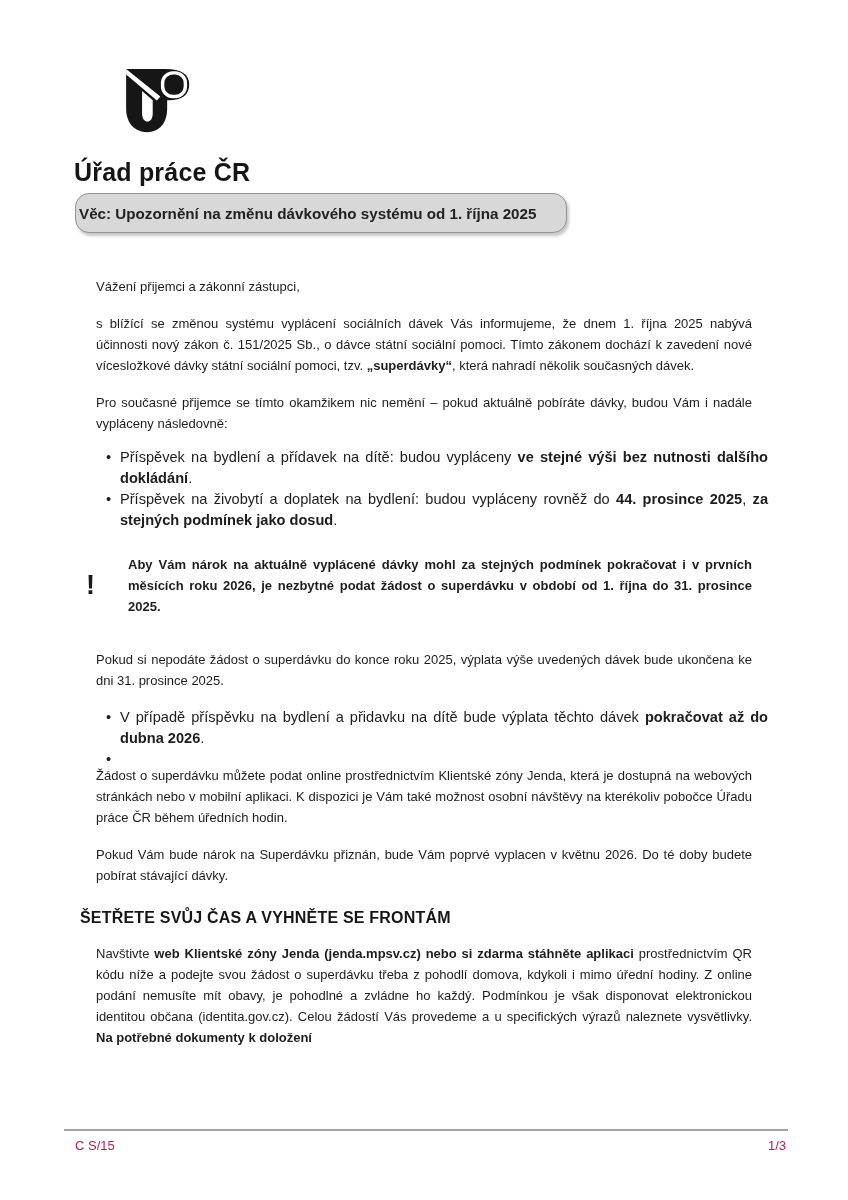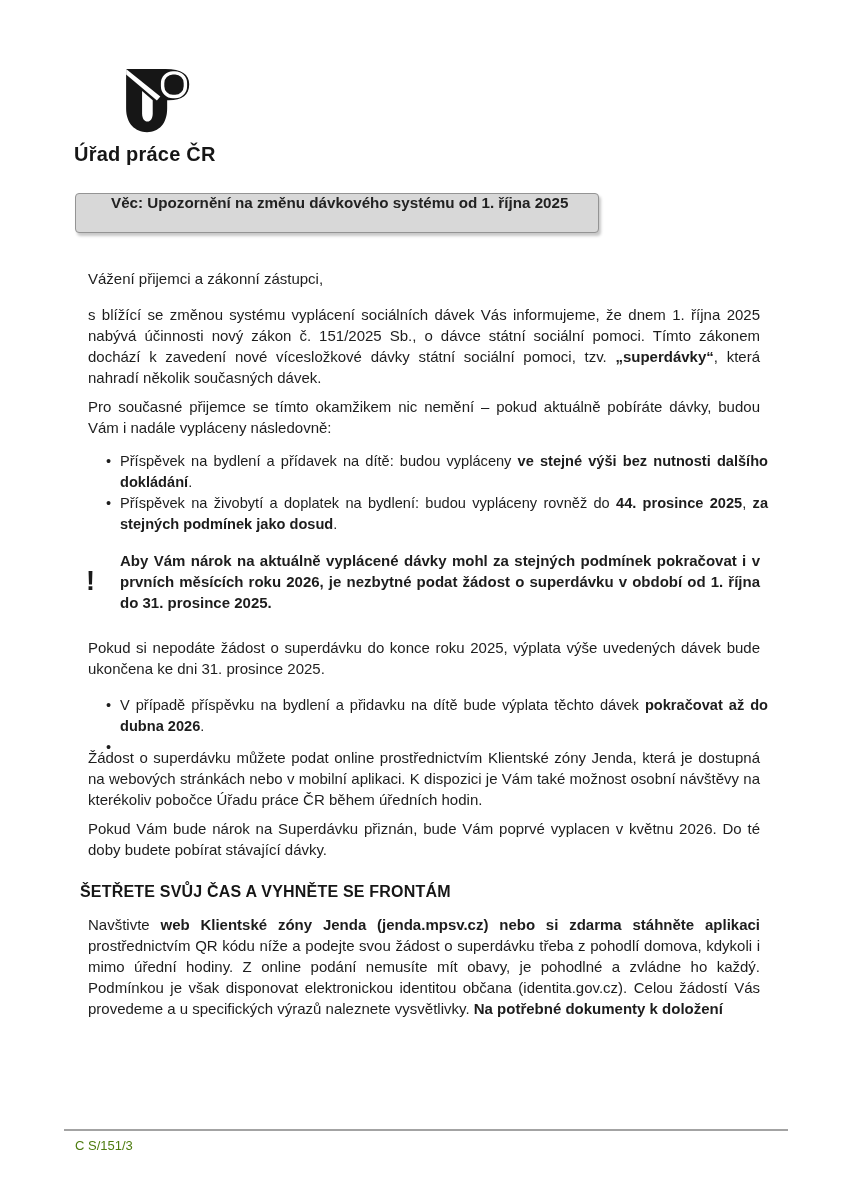--- a/index.html
+++ b/index.html
@@ -6,32 +6,32 @@
   body{
     width:848px;height:1200px;background:#ffffff;
     font-family:"Liberation Sans","DejaVu Sans",sans-serif;
     color:#1d1d1d;
     -webkit-font-smoothing:antialiased;
   }
   .page{position:relative;width:848px;height:1200px;overflow:hidden;background:#fff;}
 
   
   .logo{position:absolute;left:116px;top:63px;}
-  .brand{position:absolute;left:74px;top:143px;font-size:20px;font-weight:bold;color:#161616;letter-spacing:.2px;}
+  .brand{position:absolute;left:74px;top:158px;font-size:25px;font-weight:bold;color:#161616;letter-spacing:.2px;}
   .subject{
     position:absolute;left:75px;top:193px;width:487px;height:38px;
-    background:#d8d8d8;border:1px solid #949494;border-radius:4px;
+    background:#d8d8d8;border:1px solid #949494;border-radius:14px;
     box-shadow:2px 3px 3px rgba(0,0,0,.22);
-    display:flex;align-items:flex-start;padding-left:35px;
+    display:flex;align-items:center;padding-left:3px;
     font-size:15.2px;font-weight:bold;color:#222;
   }
 
   
   .content{position:absolute;left:80px;top:260px;width:688px;}
-  .content p{margin:8px;font-size:15px;line-height:21px;text-align:justify;}
+  .content p{margin:16px;font-size:13px;line-height:21px;text-align:justify;}
   .sal{text-align:left !important;}
   .b{font-weight:bold;}
 
   .m15{margin-bottom:15px !important;}
   .m1{margin-bottom:1px !important;}
   .m23{margin-bottom:23px !important;}
   .m13{margin-bottom:13px !important;}
   .m16{margin-bottom:16px !important;}
   .m7{margin-bottom:7px !important;}
   .m10{margin-bottom:10px !important;}
@@ -56,22 +56,22 @@
 
   .h2{
     margin:0 0 13px 0;font-size:16px;font-weight:bold;color:#161616;
     letter-spacing:.2px;
   }
 
   
   .footer{position:absolute;left:64px;top:1129px;width:724px;}
   .rule{border-top:2px solid #a3a3a3;height:0;}
   .frow{
-    display:flex;
-    padding:7px 2px 0 11px;font-size:13px;color:#4d7c0f;
+    display:flex;justify-content:space-between;
+    padding:7px 2px 0 11px;font-size:13px;color:#be185d;
   }
 </style>
 </head>
 <body>
 
 <div class="page">
 
   <svg class="logo" width="78" height="76" viewBox="0 0 100 100" aria-hidden="true">
 
     <path d="M12 8 H64 C85 8 95 15 95 28 C95 42 86 49 68 49 H66 V60 C66 80 55 91 39.5 91 C24 91 12 80 12 60 Z" fill="#161616"></path>

